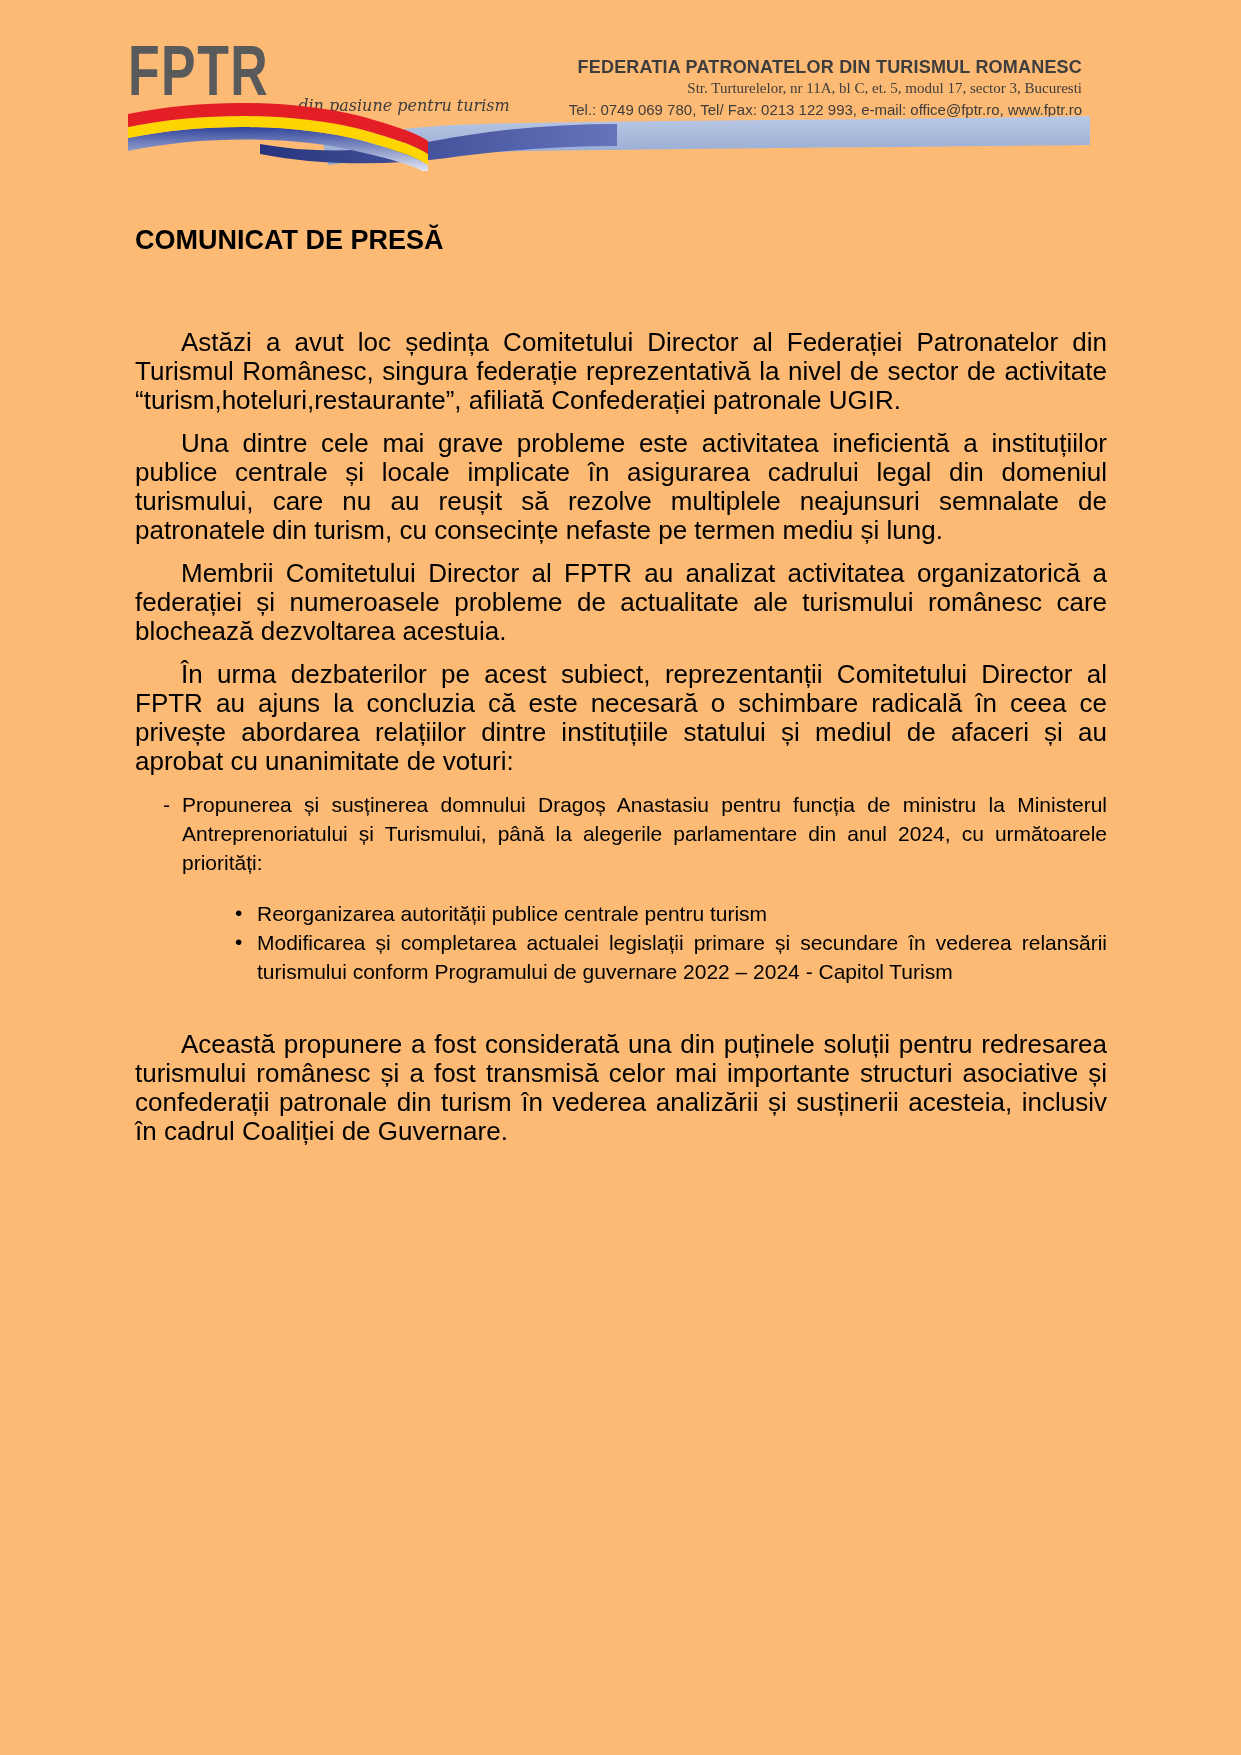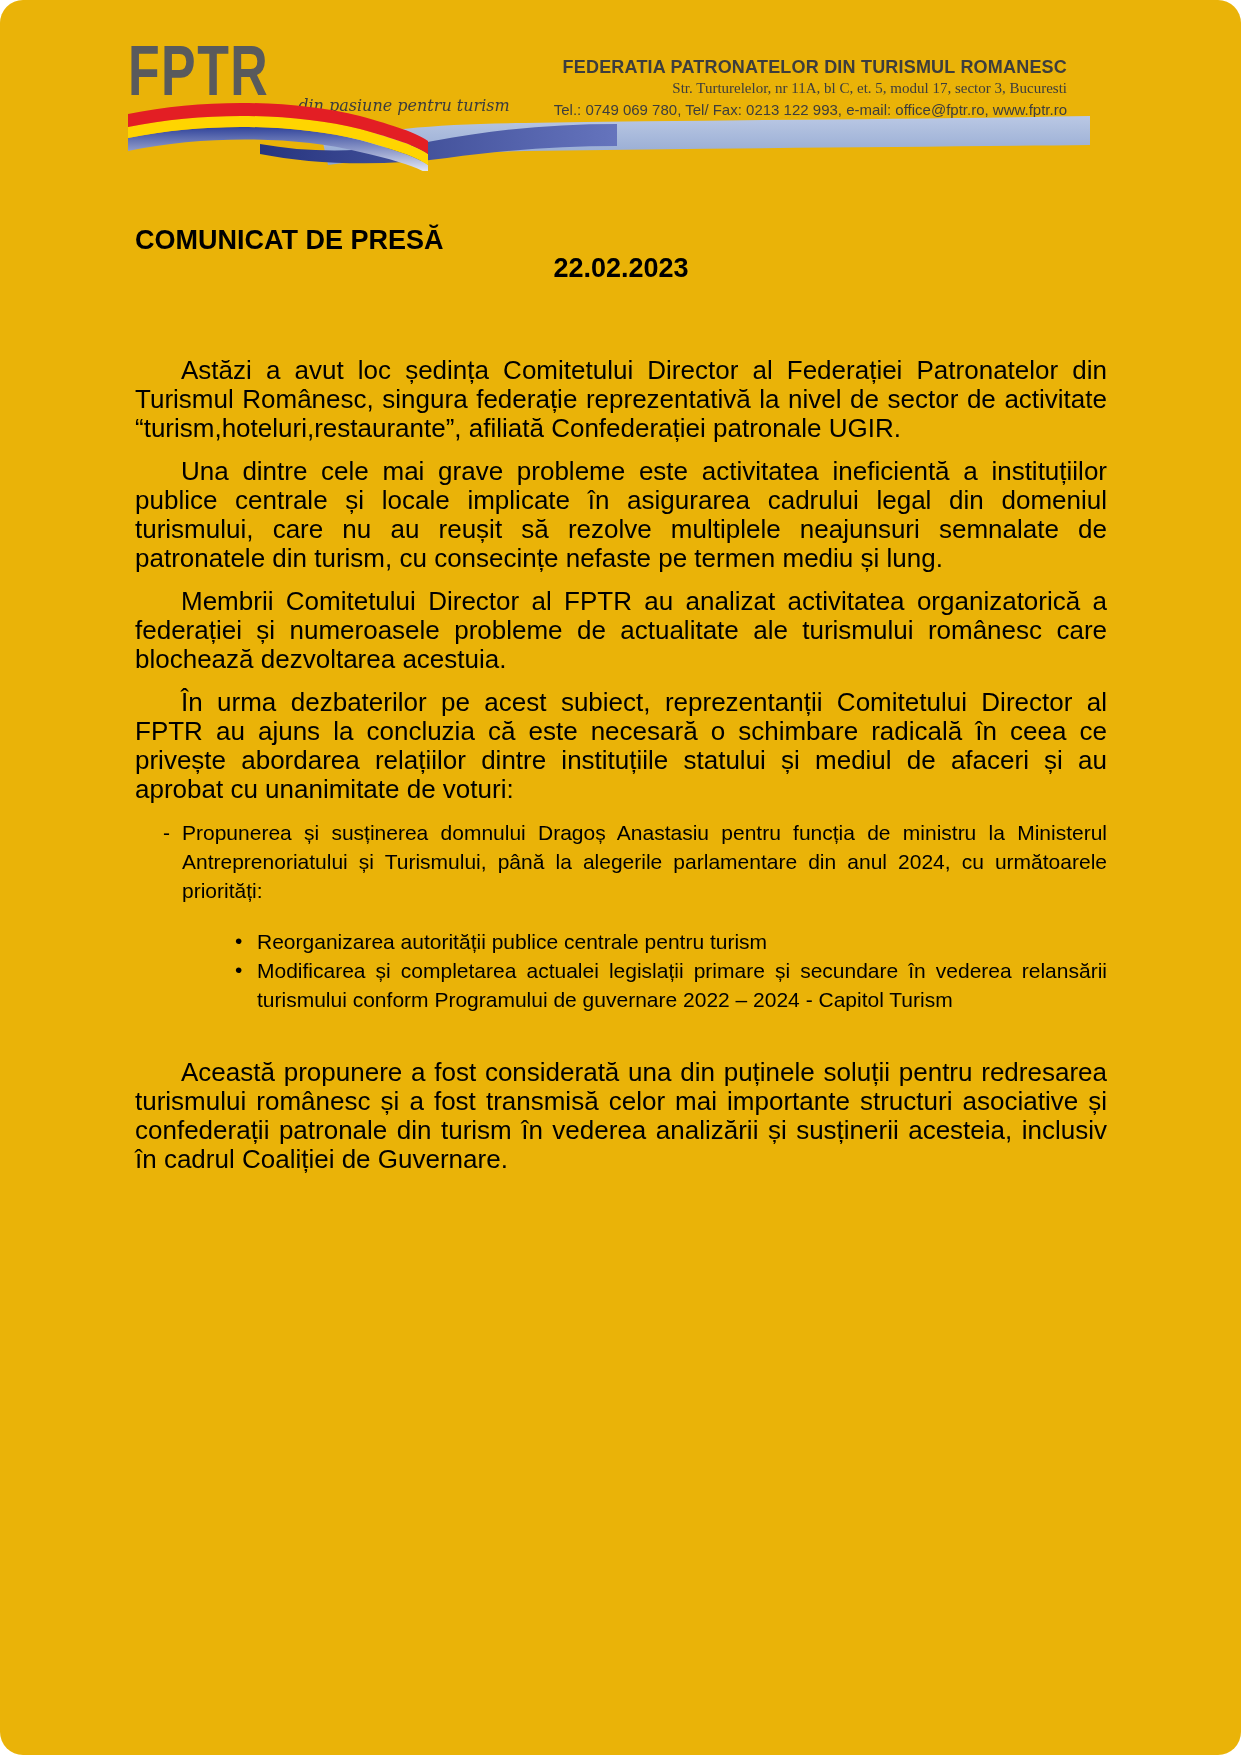--- a/index.html
+++ b/index.html
@@ -1,32 +1,32 @@
 <!DOCTYPE html>
 <html><head>
 <meta charset="utf-8">
 <style>
   html, body { margin:0; padding:0; background:#ffffff; }
   body { width:1241px; height:1755px; font-family:"Liberation Sans", sans-serif; color:#000; }
-  .page { position:relative; width:1241px; height:1755px; background:#eab308; overflow:hidden;border-radius:23px; }
+  .page { position:relative; width:1241px; height:1755px; background:#fdba74; overflow:hidden; }
 
   
   .letterhead { position:absolute; top:0; left:0; width:1241px; height:180px; }
   .logo-word {
     position:absolute; left:128px; top:36px;
     font-size:70px; font-weight:bold; letter-spacing:2px;
     color:#595a5c; transform:scaleX(0.74); transform-origin:left top;
     line-height:1;
   }
   .tagline {
     position:absolute; left:283px; top:96px;
     font-family:"DejaVu Serif", serif; font-style:italic;
     font-size:16px; color:#3c3c3c; white-space:nowrap;
   }
-  .org-block { position:absolute; top:56px; right:174px; text-align:right; color:#3d3d3d; }
+  .org-block { position:absolute; top:56px; right:159px; text-align:right; color:#3d3d3d; }
   .org-name   { font-size:18px; font-weight:bold; letter-spacing:0.2px; line-height:22px; }
   .org-address{ font-size:15px; line-height:21px;font-family:Liberation Serif, serif; }
   .org-contact{ font-size:15px; line-height:21px; }
   .ribbon { position:absolute; left:125px; top:96px; }
 
   
   .content { position:absolute; left:135px; top:226px; width:972px; }
   .doc-title { margin:0; text-align:left; font-size:27px; font-weight:bold; line-height:28px; color:#000; }
   .doc-date  { text-align:center; font-size:27px; font-weight:bold; line-height:28px; }
 
@@ -91,21 +91,20 @@
       <path fill="url(#gBlueStripe)" d="M3 42 C80 26 170 28 235 44 C270 54 290 60 303 69 L303 78 C290 70 270 64 235 56 C170 40 80 39 3 55 Z"></path>
 
       <path d="M3 31 C80 15 170 17 235 33 C270 43 290 49 303 58 L303 69 C290 60 270 54 235 44 C170 28 80 26 3 42 Z" fill="#ffd500"></path>
 
       <path d="M3 18 C80 2 170 4 235 20 C270 30 290 36 303 45 L303 58 C290 49 270 43 235 33 C170 17 80 15 3 31 Z" fill="#e31e24"></path>
     </svg>
   </header>
 
   <main class="content">
     <h1 class="doc-title">COMUNICAT DE PRESĂ</h1>
-    <div class="doc-date">22.02.2023</div>
 
     <p class="para first">Astăzi a avut loc ședința Comitetului Director al Federației Patronatelor din Turismul Românesc, singura federație reprezentativă la nivel de sector de activitate “turism,hoteluri,restaurante”, afiliată Confederației patronale UGIR.</p>
     <p class="para">Una dintre cele mai grave probleme este activitatea ineficientă a instituțiilor publice centrale și locale implicate în asigurarea cadrului legal din domeniul turismului, care nu au reușit să rezolve multiplele neajunsuri semnalate de patronatele din turism, cu consecințe nefaste pe termen mediu și lung.</p>
     <p class="para">Membrii Comitetului Director al FPTR au analizat activitatea organizatorică a federației și numeroasele probleme de actualitate ale turismului românesc care blochează dezvoltarea acestuia.</p>
     <p class="para">În urma dezbaterilor pe acest subiect, reprezentanții Comitetului Director al FPTR au ajuns la concluzia că este necesară o schimbare radicală în ceea ce privește abordarea relațiilor dintre instituțiile statului și mediul de afaceri și au aprobat cu unanimitate de voturi:</p>
 
     <div class="dash-item">
       <span class="dash-marker">-</span>
       <span>Propunerea și susținerea domnului Dragoș Anastasiu pentru funcția de ministru la Ministerul Antreprenoriatului și Turismului, până la alegerile parlamentare din anul 2024, cu următoarele priorități:</span>
     </div>

